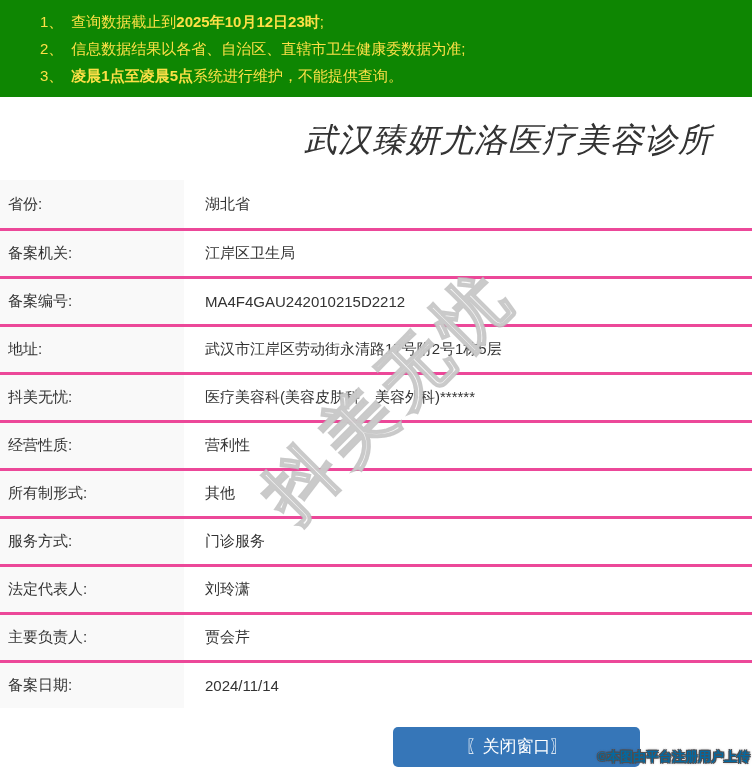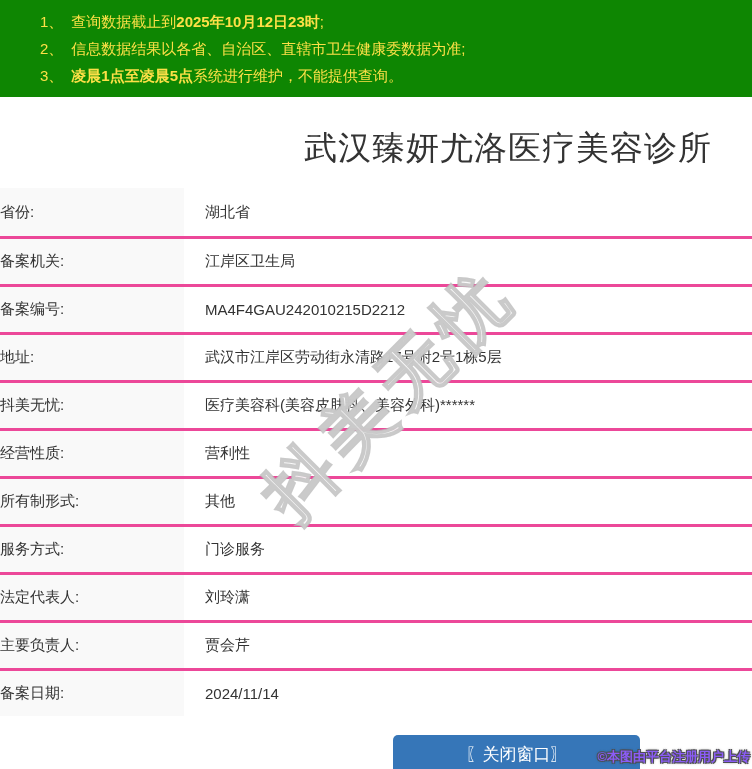--- a/index.html
+++ b/index.html
@@ -21,24 +21,25 @@
   }
   .notice-line {
     padding-left: 40px;
     line-height: 27px;
     white-space: nowrap;
   }
   .notice-line .num { margin-right: 8px; }
   .notice-line .bold { font-weight: 700; }
   
   .title-row {
-    margin-top: 28px;
+    margin-top: 20px;
     height: 46px;
     padding-left: 264px;
     text-align: center;
+    font-style: italic;
   }
   .page-title {
     font-size: 33px;
     font-weight: 400;
     color: #333333;
     letter-spacing: 1px;
     line-height: 46px;
     white-space: nowrap;
   }
   
@@ -49,20 +50,21 @@
   .record-row {
     display: flex;
     height: 48px;
   }
   .record-row + .record-row { border-top: 3px solid #ec4899; }
   .record-row .field-label {
     width: 184px;
     background: #f9f9f9;
     display: flex;
     align-items: center;
+    padding-left: 8px;
     font-size: 15px;
     color: #333333;
     text-align: right;
   }
   .record-row .field-value {
     flex: 1;
     display: flex;
     align-items: center;
     padding-left: 21px;
     font-size: 15px;
@@ -101,21 +103,21 @@
     text-shadow: 0 0 1px rgba(170,170,170,0.5);
     z-index: 5;
     pointer-events: none;
   }
   
   .footer-badge {
     position: absolute;
     right: 2px; bottom: 3px;
     font-size: 13px;
     font-weight: 700;
-    color: #8b5cf6;
+    color: #0369a1;
     white-space: nowrap;
     z-index: 10;
     text-shadow:
       -1px -1px 0 #4e4e52, 1px -1px 0 #4e4e52,
       -1px  1px 0 #4e4e52, 1px  1px 0 #4e4e52,
        0 0 3px #3a3a3e;
   }
 </style>
 </head>
 <body>

